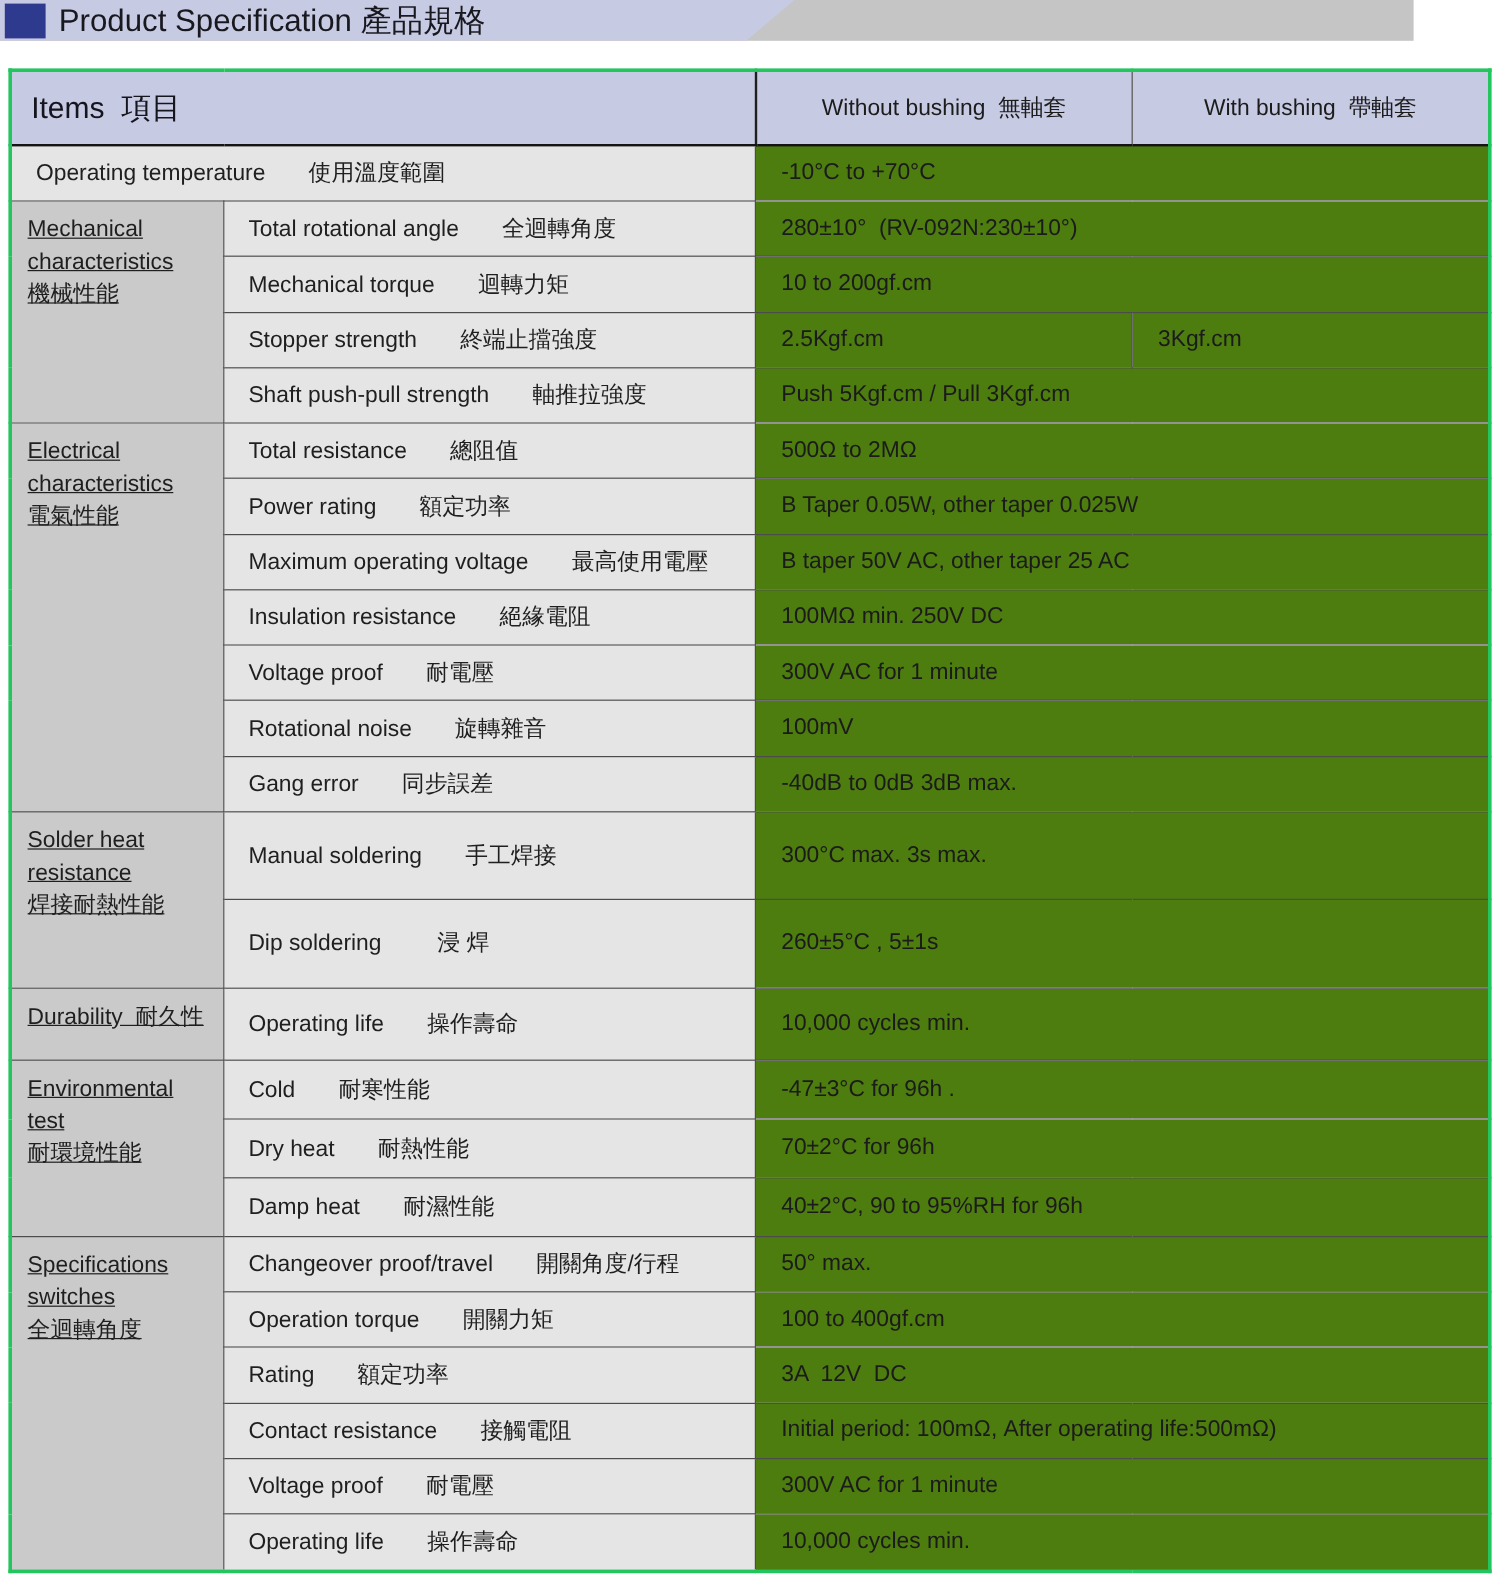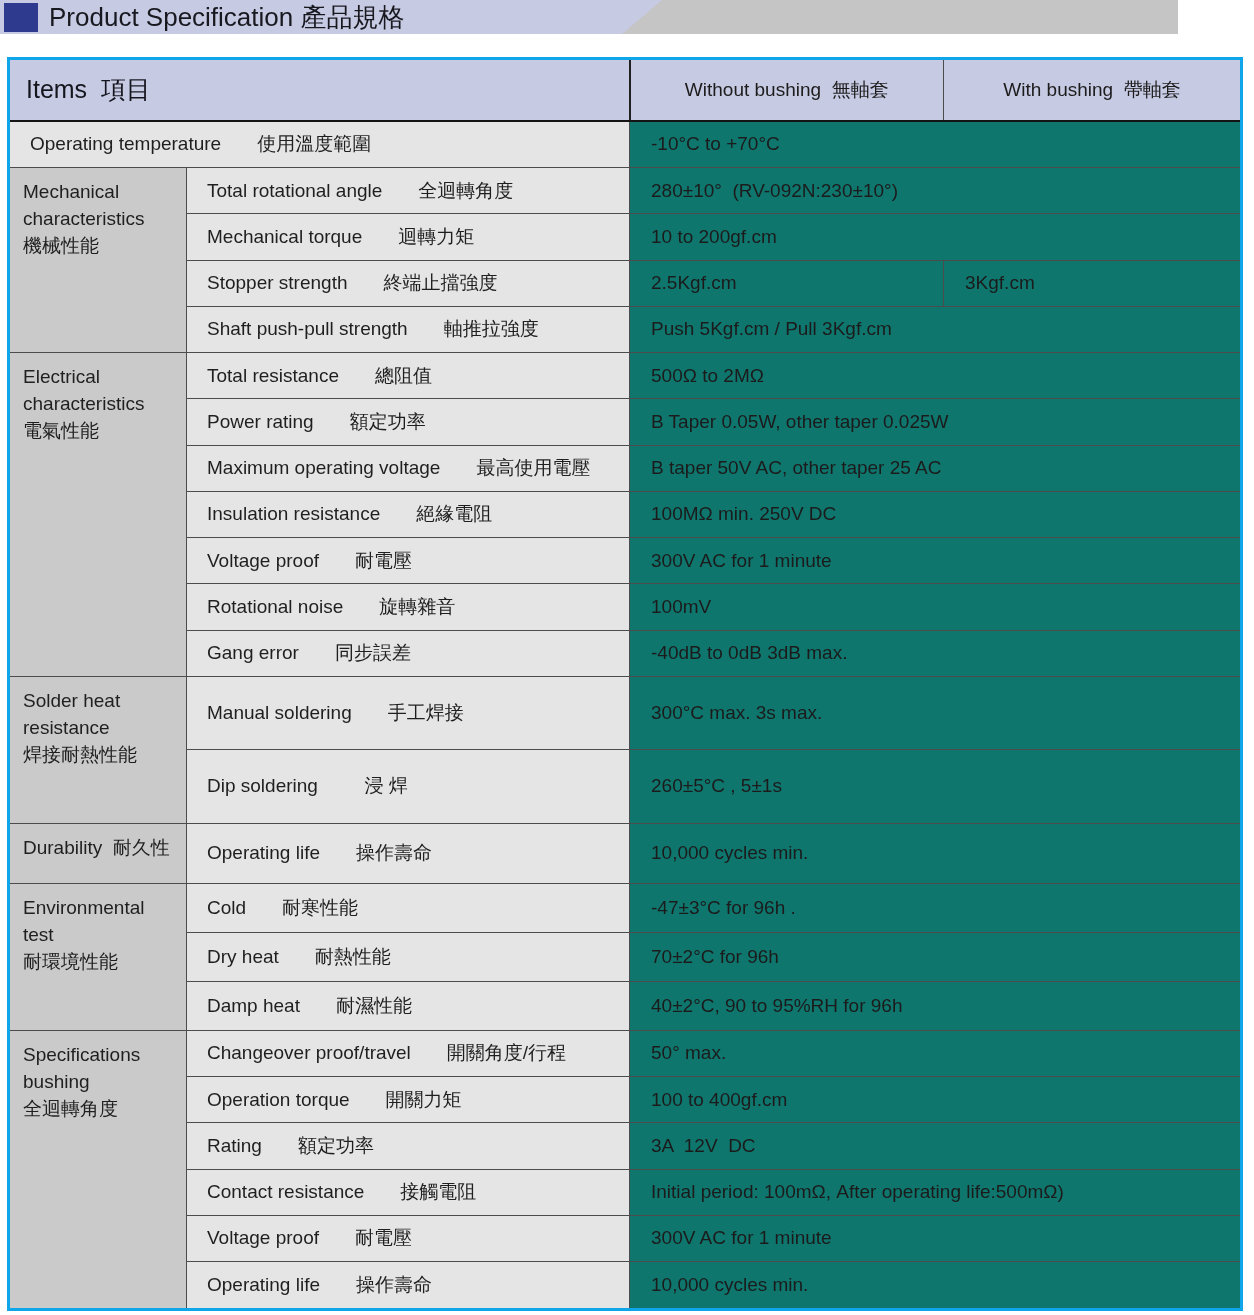--- a/index.html
+++ b/index.html
@@ -18,44 +18,44 @@
   .title-square { position:absolute; left:4px; top:3px; width:34px; height:29px; background:#2d3a8e; }
   .page-title {
     position:absolute; left:49px; top:0; margin:0; height:34px; line-height:34px;
     font-size:26px; font-weight:normal; color:#18181f; white-space:pre;
   }
 
   
   .spec-table {
     position:absolute; left:7px; top:57px; width:1233px; height:1254px;
     border-collapse:collapse; table-layout:fixed; background:#ffffff;
-    border:3px solid #0ea5e9;
+    border:3px solid #22c55e;
   }
   .spec-table th, .spec-table td { border:1px solid #4c4c4c; overflow:hidden; }
   .spec-table thead tr { height:62px; }
   .spec-table thead th { background:#c7cae3; border-bottom:2px solid #141414; }
   .items-th {
     text-align:left; padding-left:16px; font-size:25px; font-weight:normal;
     color:#15151d; white-space:pre; border-right:2px solid #202020 !important;
   }
   .col-th { font-size:19px; font-weight:normal; color:#1c1c1c; text-align:center; white-space:pre; }
 
   .cat-cell {
     background:#cacaca; vertical-align:top; padding:10px 4px 0 13px;
     font-size:19px; color:#1f1f1f; line-height:27px;
   }
-  .cat-cell div { white-space:pre; }
+  .cat-cell div { white-space:pre;text-decoration:underline; }
   .label-cell {
     background:#e5e5e5; padding-left:20px; font-size:19px; color:#1f1f1f;
     vertical-align:middle; border-right:2px solid #202020;
   }
   .lbl-en { white-space:pre; }
   .lbl-zh { margin-left:36px; white-space:pre; }
   .value-cell {
-    background:#0f766e; padding-left:21px; font-size:19px; color:#1b1b1b;
+    background:#4d7c0f; padding-left:21px; font-size:19px; color:#1b1b1b;
     vertical-align:middle; white-space:pre;
   }
 </style>
 </head>
 <body>
 
 <div class="titlebar">
   <div class="titlebar-accent"></div>
   <div class="title-square"></div>
   <h1 class="page-title">Product Specification 產品規格</h1>
@@ -168,21 +168,21 @@
         <td class="label-cell"><span class="lbl-en">Dry heat</span><span class="lbl-zh">耐熱性能</span></td>
         <td class="value-cell" colspan="2">70±2°C for 96h</td>
       </tr>
       <tr>
         <td class="label-cell"><span class="lbl-en">Damp heat</span><span class="lbl-zh">耐濕性能</span></td>
         <td class="value-cell" colspan="2">40±2°C, 90 to 95%RH for 96h</td>
       </tr>
       <tr>
         <td class="cat-cell" rowspan="6">
           <div>Specifications</div>
-          <div>bushing</div>
+          <div>switches</div>
           <div>全迴轉角度</div>
         </td>
         <td class="label-cell"><span class="lbl-en">Changeover proof/travel</span><span class="lbl-zh">開關角度/行程</span></td>
         <td class="value-cell" colspan="2">50° max.</td>
       </tr>
       <tr>
         <td class="label-cell"><span class="lbl-en">Operation torque</span><span class="lbl-zh">開關力矩</span></td>
         <td class="value-cell" colspan="2">100 to 400gf.cm</td>
       </tr>
       <tr>

